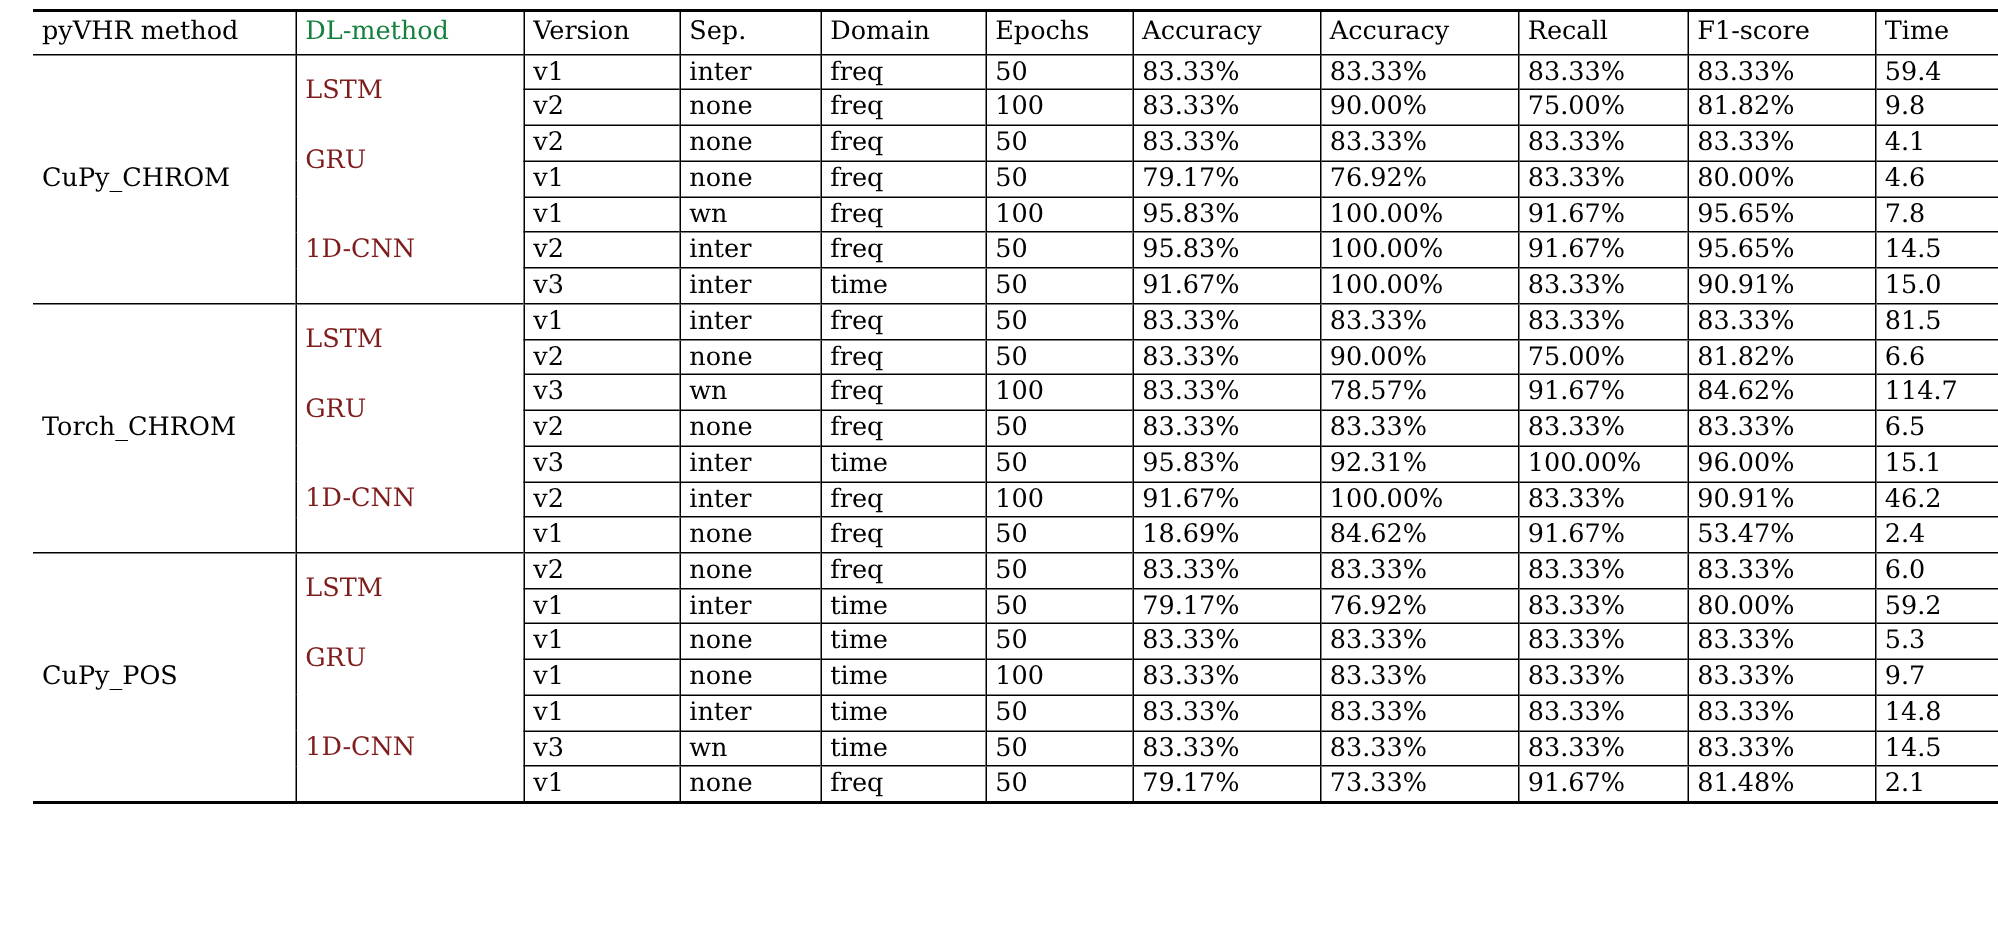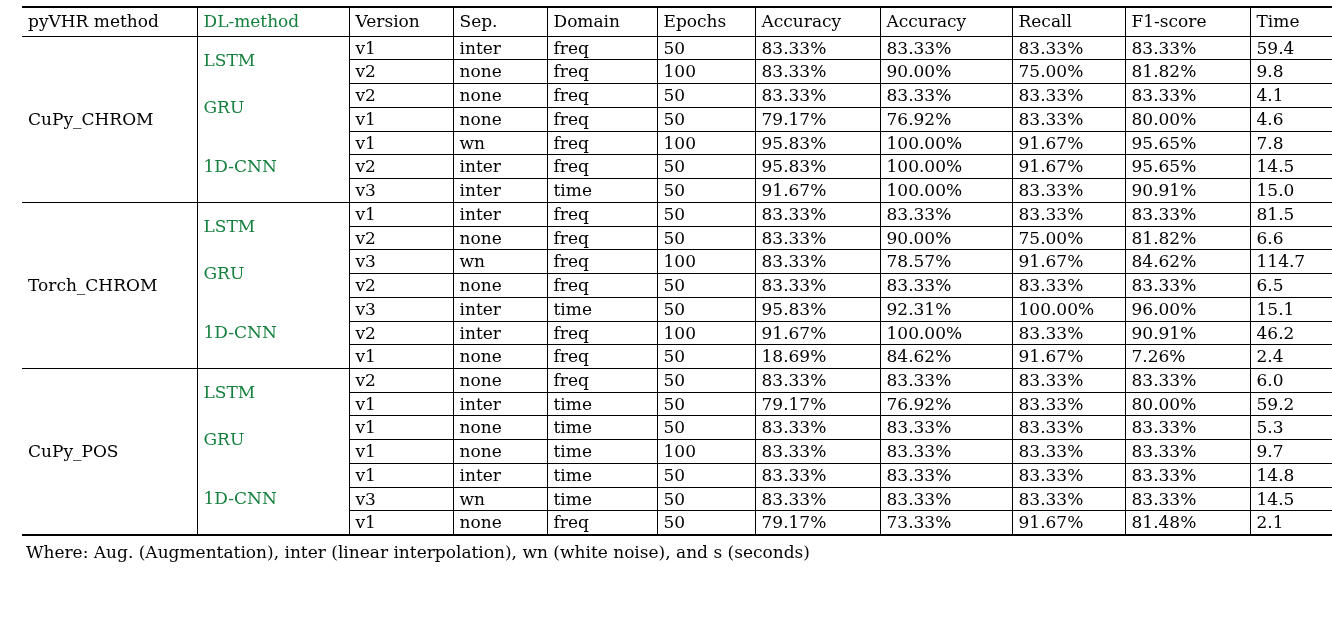--- a/index.html
+++ b/index.html
@@ -77,21 +77,21 @@
   }
   tr.first-row > td {
     border-top: none;
   }
   td.c-method {
     text-align: left;
     padding-left: 8px;
     font-size: 17px;
   }
   td.c-dl {
-    color: #15803d;
+    color: #7f1d1d;
     padding-left: 12px;
     font-size: 17px;
   }
   th.h-dl {
     color: #15803d;
     font-weight: bold;
   }
   th.h-method { font-weight: bold; text-align: left; padding-left: 8px;}
   th.h-center { font-weight: bold; text-align: center; }
   td.c-version, td.c-aug, td.c-domain { text-align: center; }
@@ -305,21 +305,21 @@
           <td class="numeric c-time">46.2</td>
         </tr>
         <tr class="row">
           <td class="c-version">v1</td>
           <td class="c-aug">none</td>
           <td class="c-domain">freq</td>
           <td class="c-epochs">50</td>
           <td class="numeric">18.69%</td>
           <td class="numeric">84.62%</td>
           <td class="numeric">91.67%</td>
-          <td class="numeric">7.26%</td>
+          <td class="numeric">53.47%</td>
           <td class="numeric c-time">2.4</td>
         </tr>
         <tr class="row group-start">
           <td class="c-method" rowspan="7">CuPy_POS</td>
           <td class="c-dl" rowspan="2">LSTM</td>
           <td class="c-version">v2</td>
           <td class="c-aug">none</td>
           <td class="c-domain">freq</td>
           <td class="c-epochs">50</td>
           <td class="numeric">83.33%</td>
@@ -392,15 +392,14 @@
           <td class="c-epochs">50</td>
           <td class="numeric">79.17%</td>
           <td class="numeric">73.33%</td>
           <td class="numeric">91.67%</td>
           <td class="numeric">81.48%</td>
           <td class="numeric c-time">2.1</td>
         </tr>
       </tbody>
   </table>
 
-  <div class="note">Where: Aug. (Augmentation), inter (linear interpolation), wn (white noise), and s (seconds)</div>
 
 </div>
 
 </body></html>

